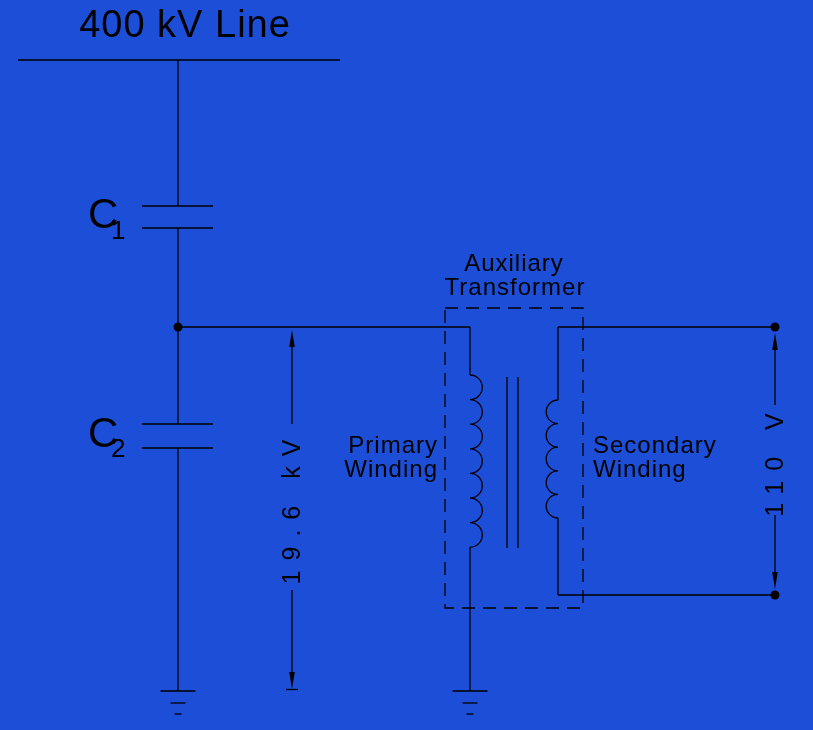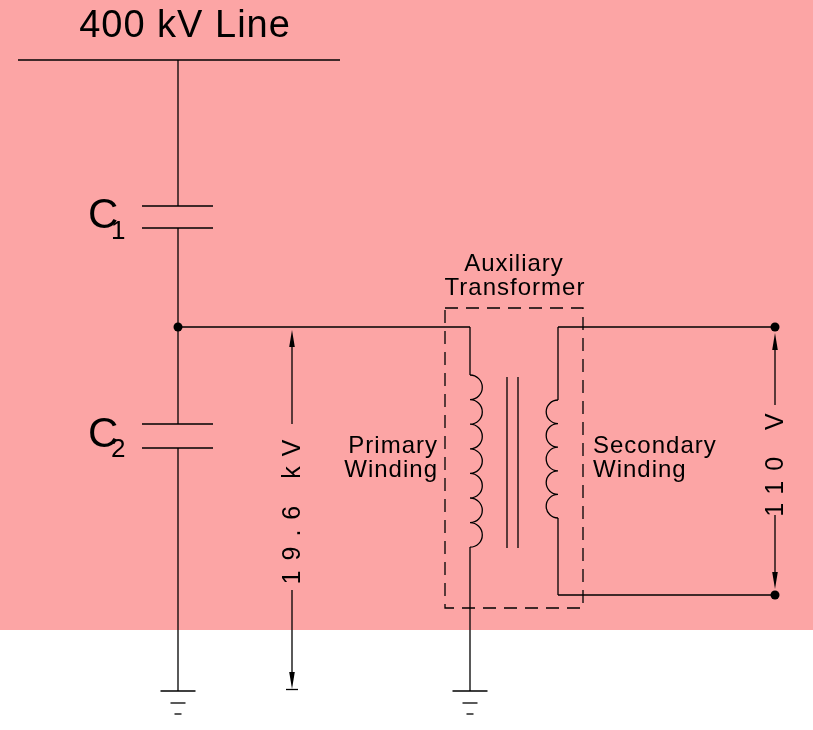--- a/index.html
+++ b/index.html
@@ -6,22 +6,22 @@
     margin: 0;
     padding: 0;
     background: #ffffff;
     width: 813px;
     height: 730px;
     overflow: hidden;
   }
   #stage {
     position: relative;
     width: 813px;
-    height: 630px;
-    background: #fca5a5;
+    height: 730px;
+    background: #1d4ed8;
   }
   svg { display: block; }
   svg text {
     fill: #000000;
     stroke: none;
     font-family: "Liberation Sans", sans-serif;
   }
   .wire {
     stroke: #000000;
     stroke-width: 1.3;

